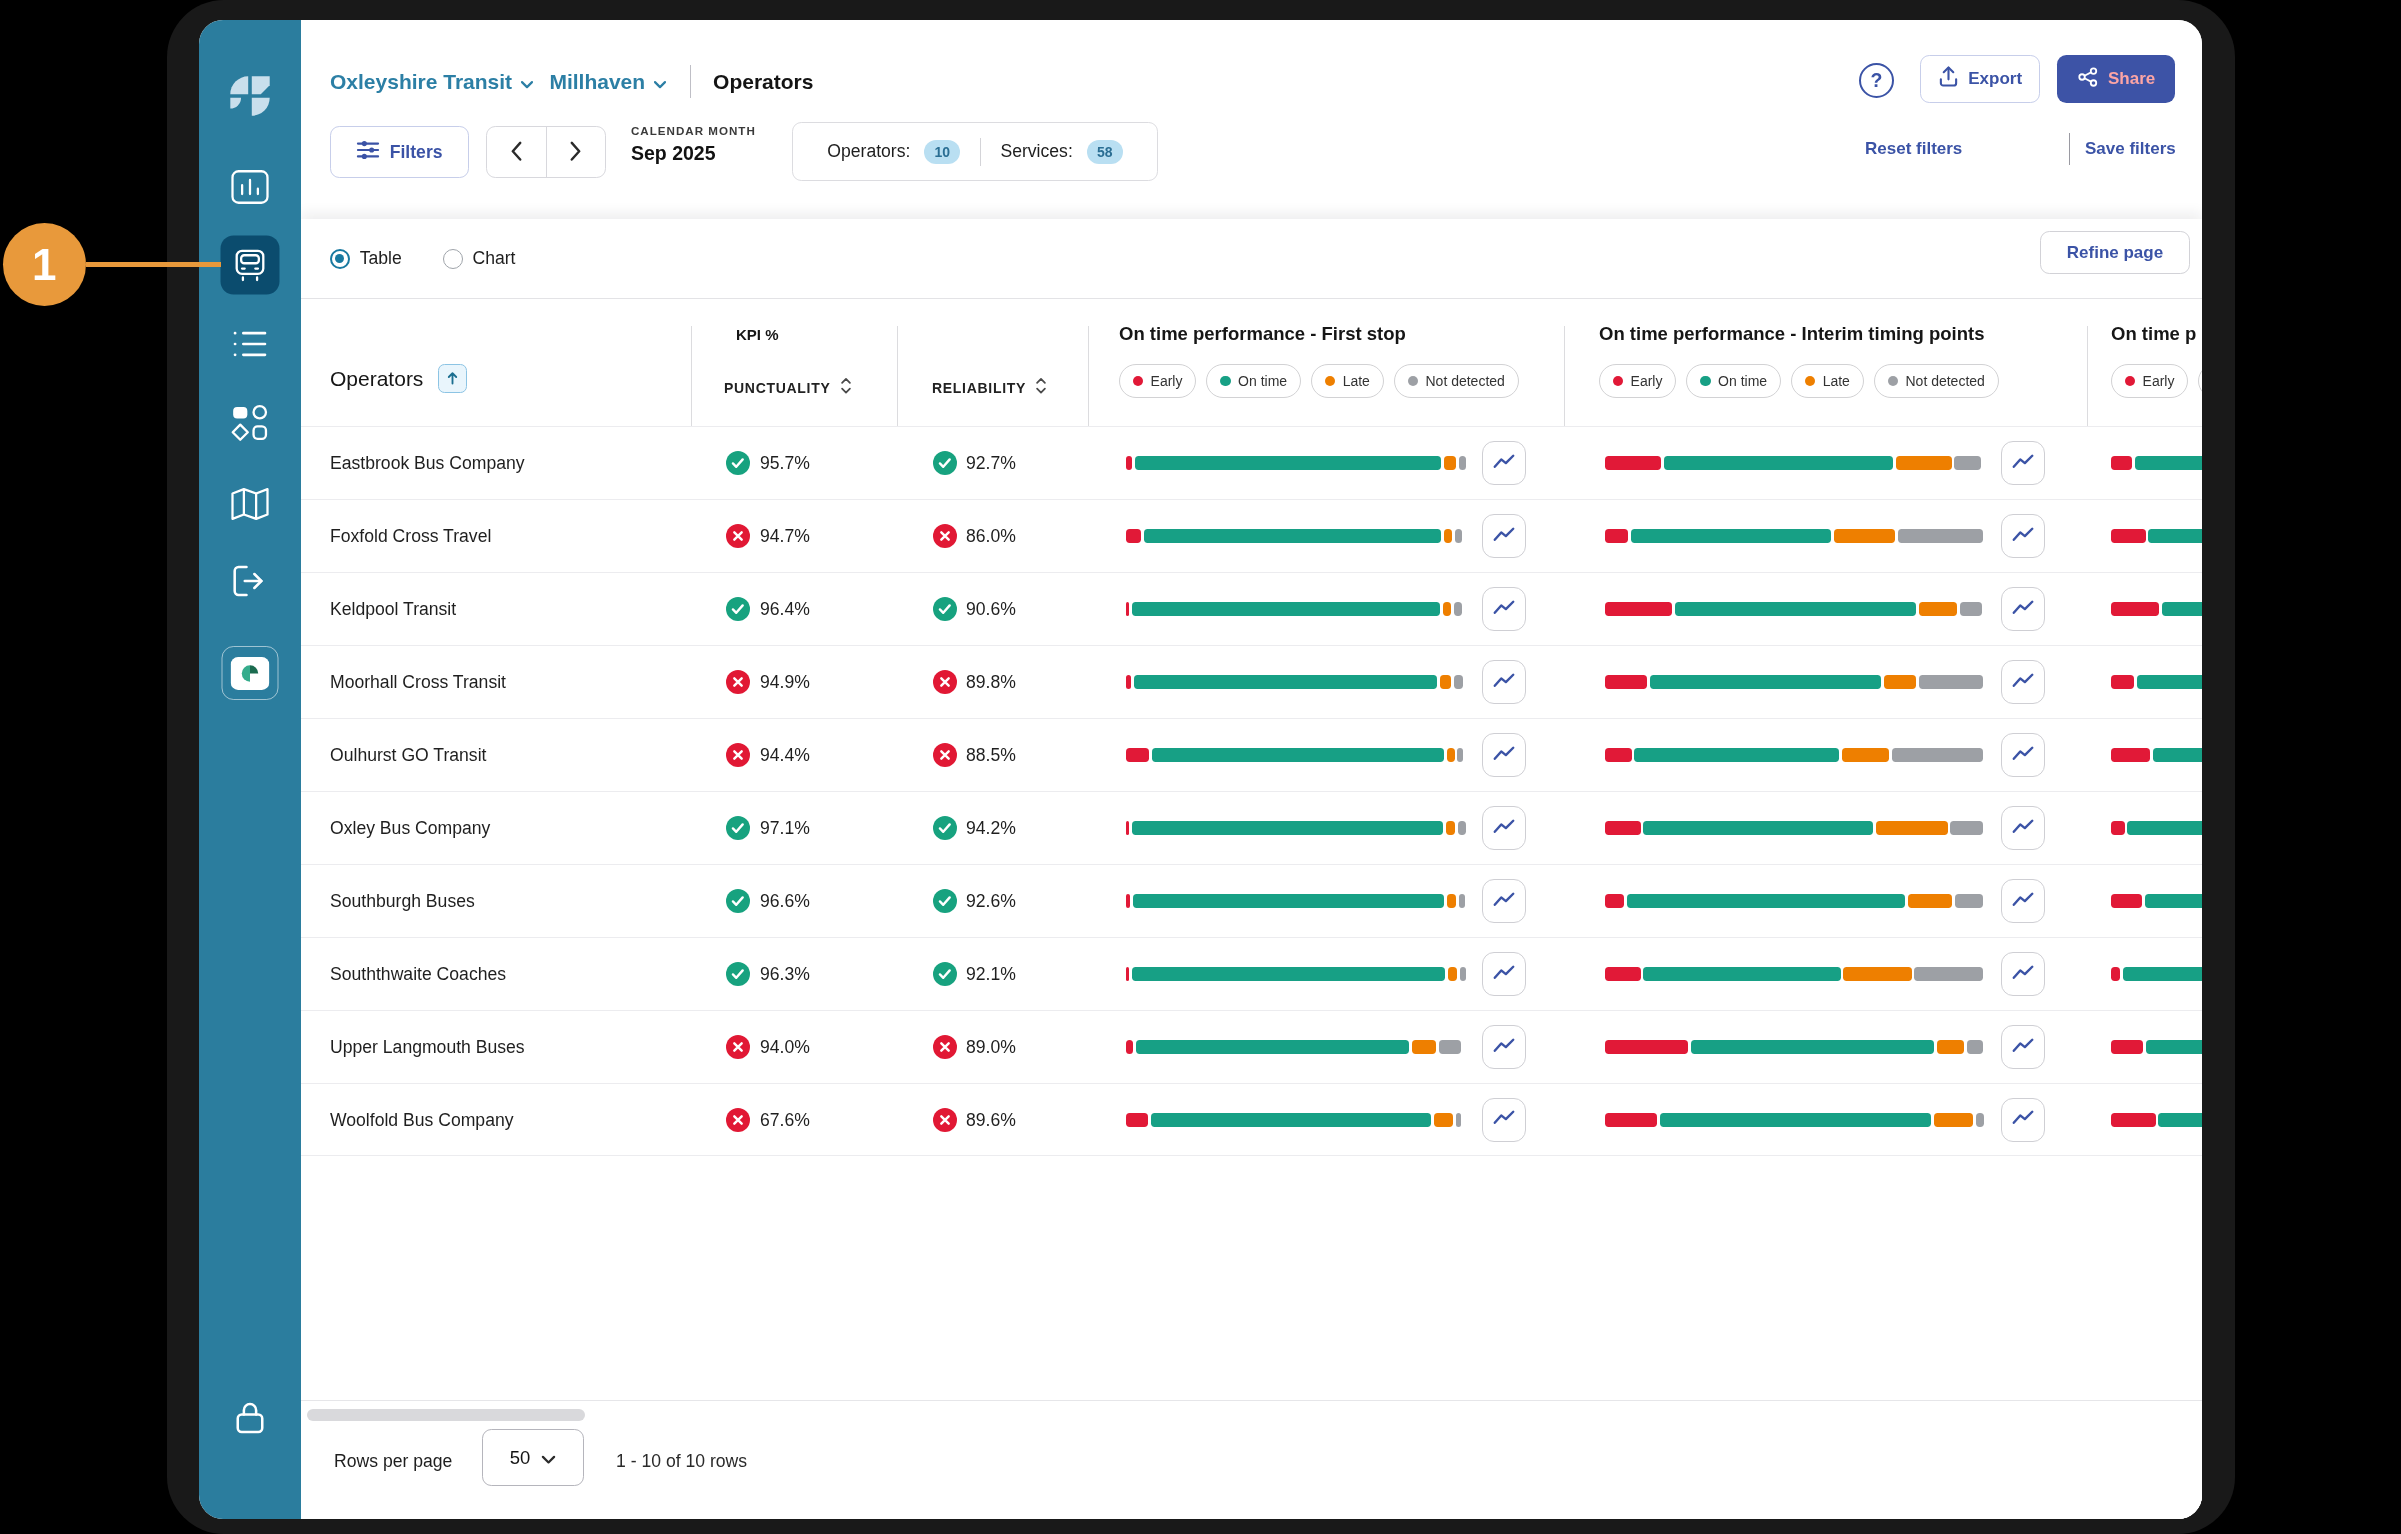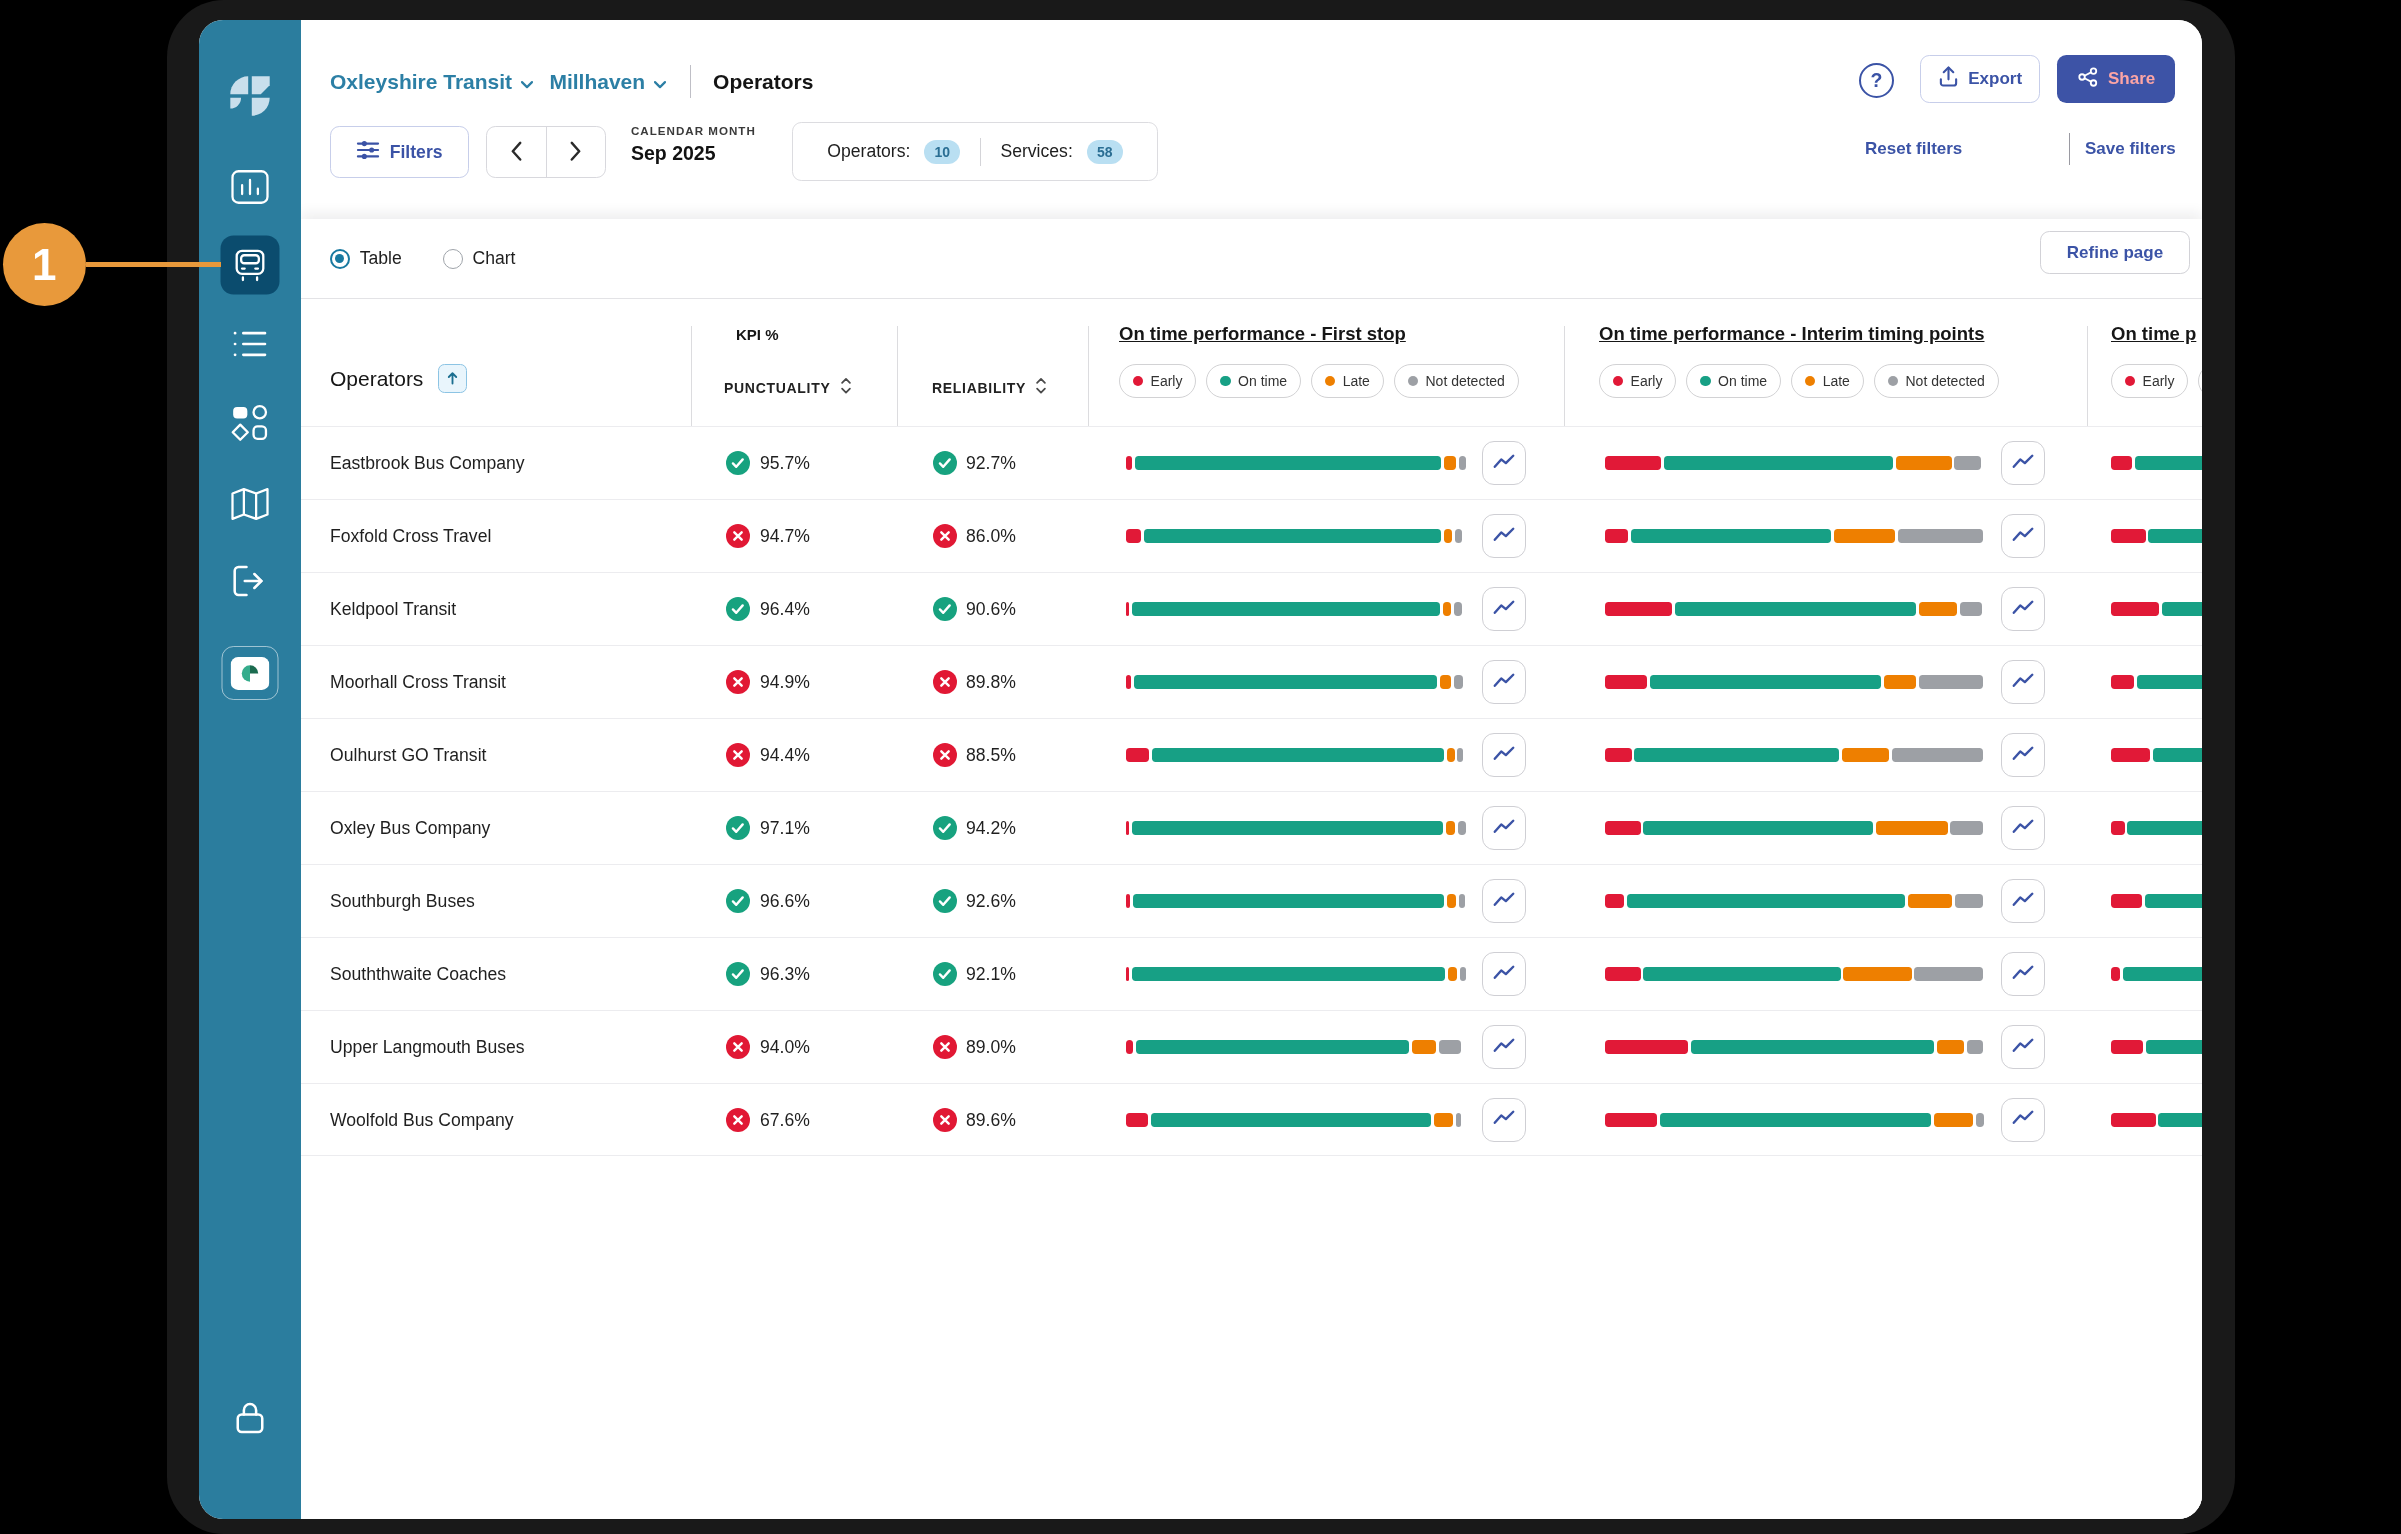--- a/index.html
+++ b/index.html
@@ -48,21 +48,21 @@
   .radio.on{border:2.3px solid #1879A0;}
   .radio.on::after{content:"";position:absolute;left:3.2px;top:3.2px;width:9.3px;height:9.3px;border-radius:50%;background:#1879A0;}
   .radio.off{border:1.9px solid #9FA4AA;}
   .refine-btn{position:absolute;left:1739px;top:12px;width:150px;height:43px;border:1.4px solid #D2D2D7;color:#3B53A6;background:#fff;}
   .card-divider{position:absolute;left:0;right:0;top:79px;height:0.9px;background:#E3E3E6;}
   .hd-div{position:absolute;top:107px;height:100px;width:0.9px;background:#DCDCDF;}
   .operators-hd{position:absolute;left:29px;top:141px;height:37px;display:flex;align-items:center;gap:15px;font-size:21px;color:#161616;}
   .sort-btn{width:29px;height:29px;background:#E9F5FC;border:1.4px solid #8CC4E4;border-radius:6.5px;display:flex;align-items:center;justify-content:center;cursor:pointer;}
   .kpi-hd{position:absolute;left:435px;top:107px;font-size:15px;font-weight:700;color:#161616;}
   .sub-hd{position:absolute;top:158px;display:flex;align-items:center;gap:9.3px;font-size:14px;font-weight:700;letter-spacing:0.7px;color:#222;}
-  .sec-title{position:absolute;top:104px;font-size:18.5px;font-weight:600;color:#161616;white-space:nowrap;text-decoration:underline;}
+  .sec-title{position:absolute;top:104px;font-size:18.5px;font-weight:600;color:#161616;white-space:nowrap;}
   .chips{position:absolute;top:145px;display:flex;gap:10px;}
   .chip{height:34px;border:1.4px solid #D2D2D4;border-radius:926px;display:inline-flex;align-items:center;gap:7.4px;padding:0 13px;background:#fff;white-space:nowrap;}
   .chip .dot{width:10.2px;height:10.2px;border-radius:50%;flex-shrink:0;}
   .chip .cl{font-size:14px;color:#333;}
   
   .rows{position:absolute;left:0;right:0;top:207px;}
   .trow{position:relative;height:73px;border-top:0.9px solid #ECECEF;}
   .trow:last-child{border-bottom:0.9px solid #ECECEF;}
   .trow>*{position:absolute;top:50%;transform:translateY(-50%);}
   .op-name{left:29px;font-size:17.6px;color:#1F1F1F;white-space:nowrap;}
@@ -732,20 +732,31 @@
                   <path d="M3 16 L10 8 L15 12 L23 4"></path>
                 </svg></span>
             </span>
             <div class="bar bar-last">
               <span style="width: 49%; background: rgb(225, 25, 55);"></span>
               <span style="width: 51%; background: rgb(23, 160, 133);"></span>
             </div>
           </div>
         </div>
 
+      <div class="tfooter">
+        <div class="hscroll"></div>
+        <span class="rpp-label">Rows per page</span>
+        <div class="rpp-select">
+          <span>50</span>
+          <span><svg width="15" height="9.3" viewBox="0 0 16 10" fill="none" stroke="#2B2B2B" stroke-width="2.4" stroke-linecap="round" stroke-linejoin="round">
+                <path d="M2 2 L8 8 L14 2"></path>
+              </svg></span>
+        </div>
+        <span class="range-label">1 - 10 of 10 rows</span>
+      </div>
     </div>
   </div>
 </div>
 
 <div class="step-line"></div>
 <div class="step-badge">
     <span>1</span>
   </div>
 
 

